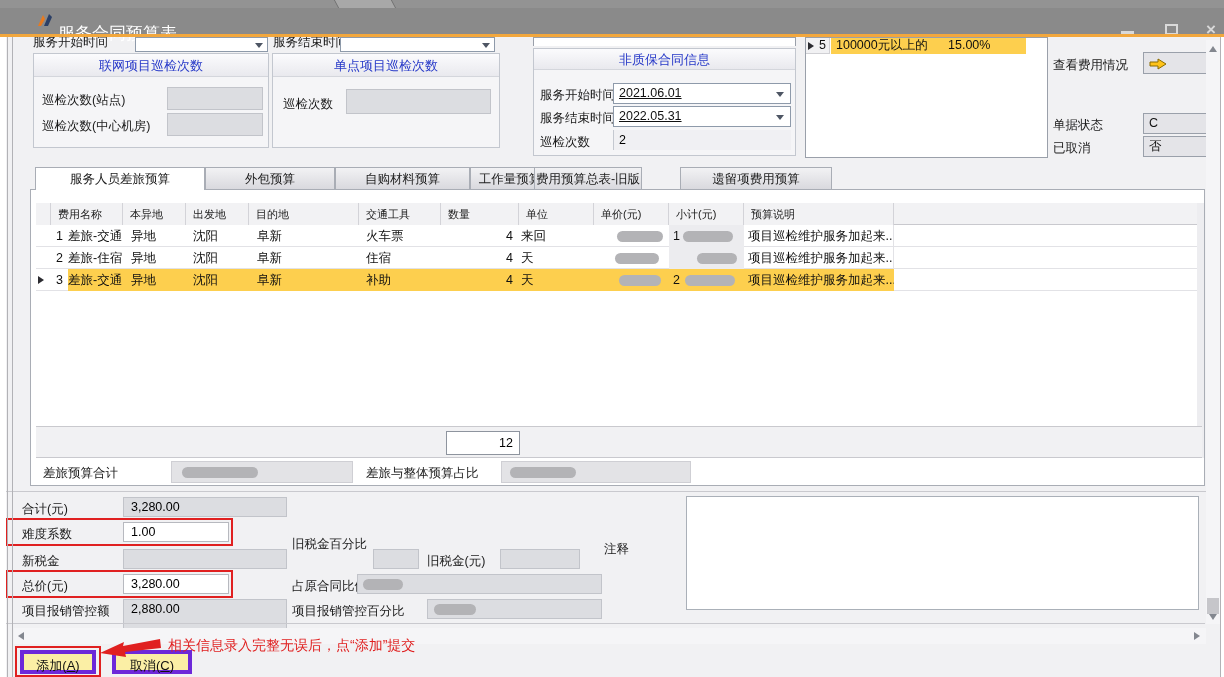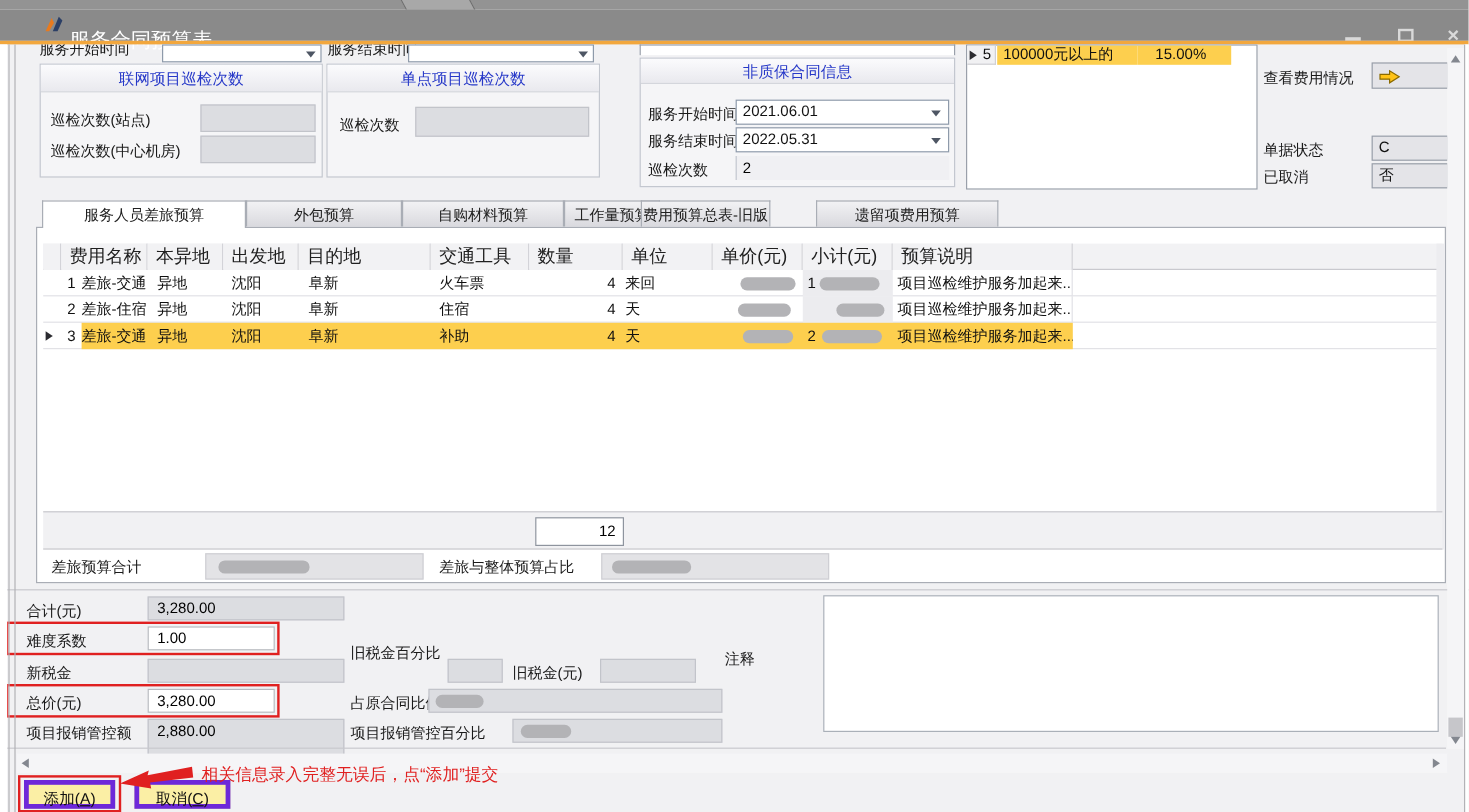--- a/index.html
+++ b/index.html
@@ -11,26 +11,26 @@
   .titlebar{left:0;top:8px;width:1224px;height:26px;background:#8a8a8a;}
   .title-text{left:58px;top:14px;color:#ffffff;font-size:17px;}
   .winbtn{top:14px;width:30px;height:16px;color:#d9d9d9;text-align:center;cursor:default;}
   .accent{left:0;top:34px;width:1224px;height:3px;background:#F2A73D;}
   .lbl{font-size:12.5px;color:#1a1a1a;white-space:nowrap;}
   .blue-h{color:#2638C8;font-size:13px;text-align:center;}
   .panel{background:#f5f5f7;border:1px solid #c3c7cf;}
   .panel-head{background:linear-gradient(#fbfbfd,#e9e9ee);border-bottom:1px solid #d4d6dc;height:23px;line-height:23px;}
   .gfield{background:#dcdde1;border:1px solid #c2c4ca;}
   .sfield{background:#e4e4e8;border:1px solid #9aa0aa;font-size:12.5px;color:#111;}
-  .combo{background:#fff;border:1px solid #8e9aaa;font-size:12.5px;color:#111;}
+  .combo{background:#fff;border:1px solid #8e9aaa;font-size:12.5px;color:#111;text-decoration:underline;}
   .caret{width:0;height:0;border-left:4px solid transparent;border-right:4px solid transparent;border-top:5px solid #4e5664;}
   .tab{top:167px;height:22px;line-height:22px;text-align:center;font-size:12.5px;color:#202020;background:linear-gradient(#f2f2f4,#d9d9de);border:1px solid #a9adb5;border-bottom:none;cursor:default;}
   .tab.active{background:#ffffff;height:23px;z-index:3;}
   .tabpage{left:30px;top:189px;width:1175px;height:297px;background:#ffffff;border:1px solid #a9adb5;}
-  .ghead{background:#f2f2f4;border-right:1px solid #d3d3d8;font-size:15px;color:#202020;height:22px;line-height:22px;padding-left:7px;}
+  .ghead{background:#f2f2f4;border-right:1px solid #d3d3d8;font-size:11px;color:#202020;height:22px;line-height:22px;padding-left:7px;}
   .gcell{font-size:12.5px;color:#101010;height:22px;line-height:22px;white-space:nowrap;overflow:hidden;}
   .rowline{border-bottom:1px solid #e2e2e6;}
   .redact{background:#b3b3b6;border-radius:6px;height:11px;}
   .redbox{border:2px solid #E02020;}
   .ybtn{background:#FBEFA5;border:4px solid #6d28d9;font-size:13px;color:#101010;text-align:center;line-height:23px;cursor:default;}
   .tri-up{width:0;height:0;border-left:4px solid transparent;border-right:4px solid transparent;border-bottom:6px solid #83878f;}
   .tri-dn{width:0;height:0;border-left:4px solid transparent;border-right:4px solid transparent;border-top:6px solid #83878f;}
   .tri-lf{width:0;height:0;border-top:4px solid transparent;border-bottom:4px solid transparent;border-right:6px solid #83878f;}
   .tri-rt{width:0;height:0;border-top:4px solid transparent;border-bottom:4px solid transparent;border-left:6px solid #83878f;}
   .selmark{width:0;height:0;border-top:4px solid transparent;border-bottom:4px solid transparent;border-left:6px solid #2b2b30;}
@@ -106,21 +106,21 @@
   </div>
 
   <div class="abs" style="left:805px;top:37px;width:243px;height:121px;background:#fff;border:1px solid #9aa0aa;">
     <div class="abs clip" style="left:0;top:0;width:24px;height:16px;background:#f1f1f3;border-right:1px solid #d0d0d4;border-bottom:1px solid #d0d0d4;">
       <div class="selmark" style="position:absolute;left:2px;top:4px;"></div>
       <span class="gcell" style="position:absolute;left:13px;top:-4px;">5</span>
     </div>
     <div class="abs clip gcell" style="left:25px;top:0;width:117px;height:16px;background:#FDCF4E;padding-left:5px;">
       <span style="position:relative;top:-4px;">100000元以上的</span>
     </div>
-    <div class="abs clip gcell" style="left:142px;top:0;width:78px;height:16px;background:#FDCF4E;text-align:center;padding-right:6px;">
+    <div class="abs clip gcell" style="left:142px;top:0;width:78px;height:16px;background:#FDCF4E;text-align:left;padding-right:6px;">
       <span style="position:relative;top:-4px;">15.00%</span>
     </div>
   </div>
 
   <span class="abs lbl" style="left:1053px;top:57px;">查看费用情况</span>
   <div class="abs sfield" style="left:1143px;top:52px;width:64px;height:22px;">
     <svg class="abs" style="left:5px;top:5px;" width="18" height="12">
       <path d="M1 4 h8 v-3 l8 5 -8 5 v-3 h-8 z" fill="#FFC318" stroke="#8a6a00" stroke-width="1"></path>
     </svg>
   </div>

